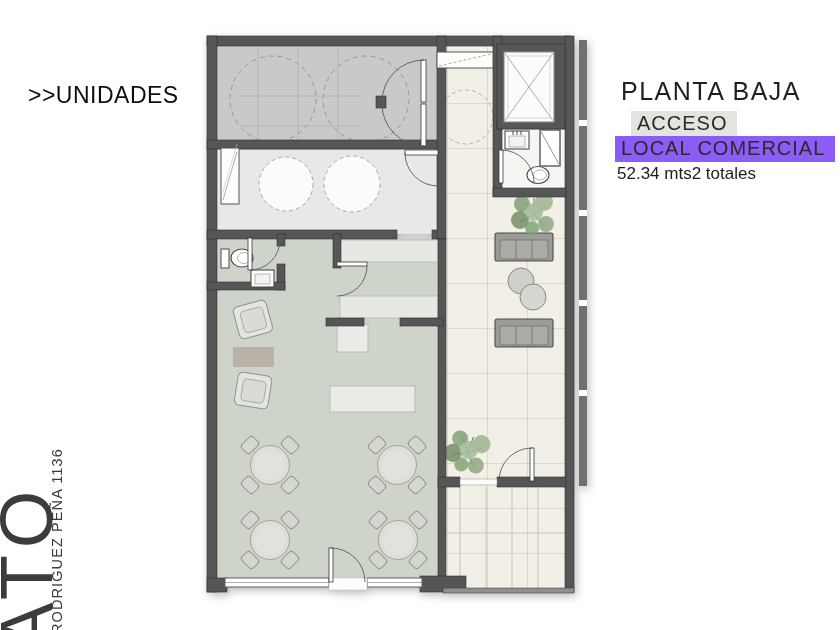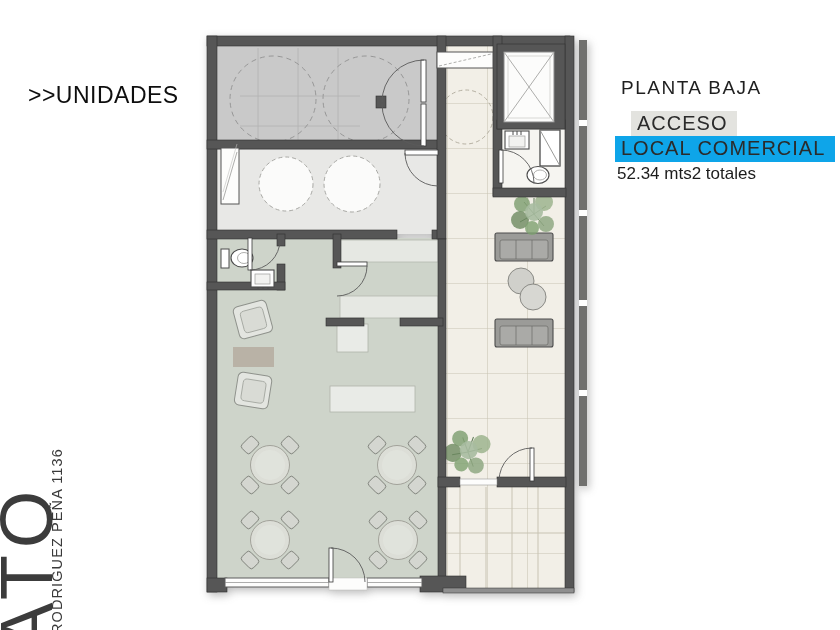--- a/index.html
+++ b/index.html
@@ -1,26 +1,26 @@
 <!DOCTYPE html>
 <html><head>
 <meta charset="utf-8">
 <style>
   html,body{margin:0;padding:0;background:#ffffff;}
   .canvas{position:relative;width:840px;height:630px;background:#ffffff;overflow:hidden;
           font-family:"Liberation Sans",sans-serif;}
   .unidades{position:absolute;left:28px;top:34px;font-size:23px;font-weight:400;
             letter-spacing:.5px;color:#0e0e0e;white-space:nowrap;margin-top:48px;}
   .info{position:absolute;left:615px;top:77px;}
-  .planta{position:absolute;left:6px;top:0;font-size:19px;font-weight:400;color:#1f1f1f;
+  .planta{position:absolute;left:6px;top:0;font-size:25px;font-weight:400;color:#1f1f1f;
           letter-spacing:1.5px;white-space:nowrap;}
   .hl{position:absolute;white-space:nowrap;font-size:20px;color:#2b2b2b;letter-spacing:1px;
       padding:1px 10px 2px 6px;}
   .hl-acceso{left:2px;top:34px;background:#e3e3df;margin-left:14px;}
-  .hl-local{left:0px;top:59px;background:#0ea5e9;}
+  .hl-local{left:0px;top:59px;background:#8b5cf6;}
   .area{position:absolute;left:2px;top:87px;font-size:17px;color:#1c1c1c;white-space:nowrap;}
   .brand{position:absolute;left:-10px;top:652px;transform-origin:0 0;transform:rotate(-90deg);
          font-size:74px;line-height:1;letter-spacing:8px;color:#3c3c3c;white-space:nowrap;}
   .address{position:absolute;left:50px;top:634px;transform-origin:0 0;transform:rotate(-90deg);
            font-size:14.5px;line-height:1;letter-spacing:1.1px;color:#3a3a3a;white-space:nowrap;}
   .plan{position:absolute;left:200px;top:30px;filter:drop-shadow(2px 3px 4px rgba(60,60,60,.35));}
 </style>
 </head>
 <body>
 

